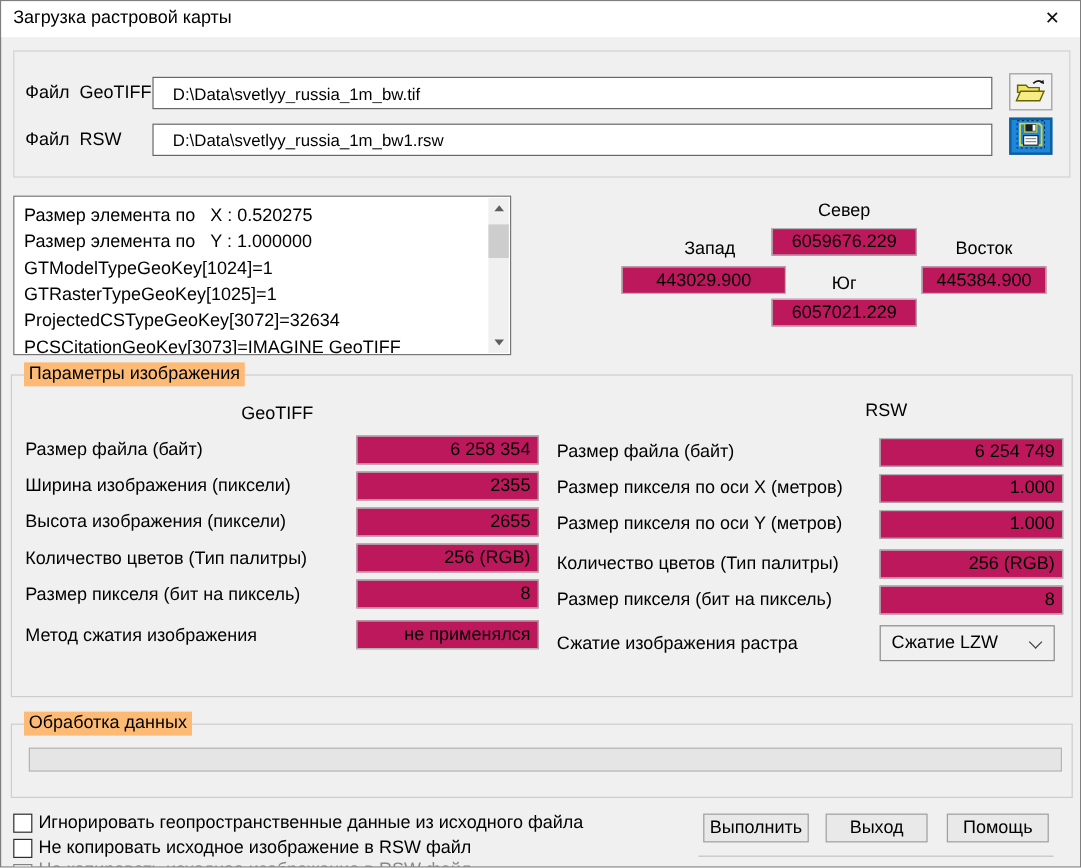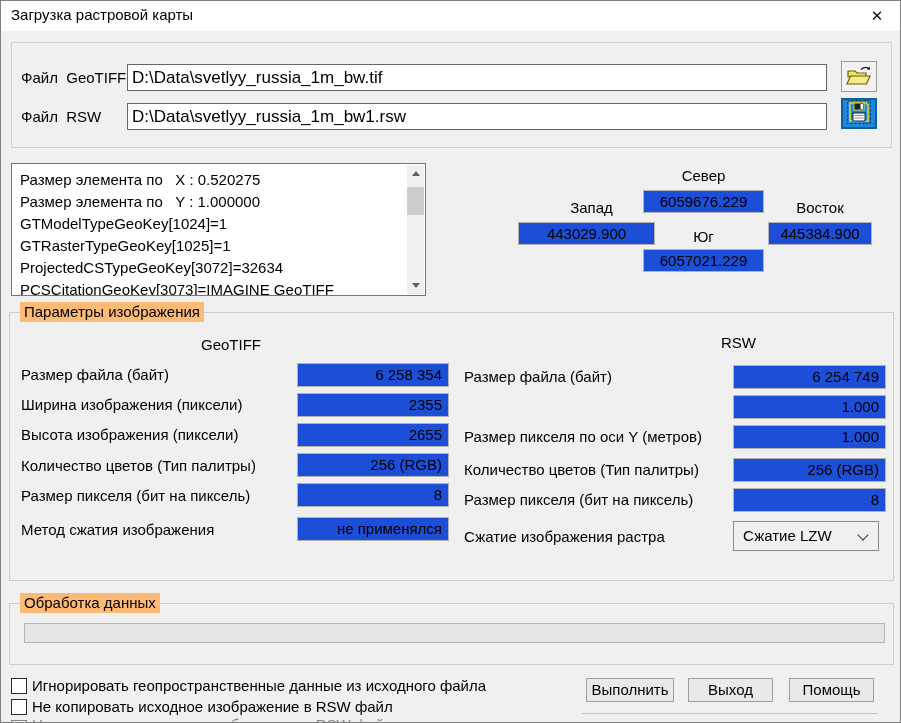--- a/index.html
+++ b/index.html
@@ -11,25 +11,25 @@
   .abs{position:absolute;box-sizing:border-box;}
   .lbl{position:absolute;white-space:pre;line-height:20px;}
   .titlebar{position:absolute;top:0;left:0;right:0;height:30px;background:#ffffff;}
   .title{position:absolute;left:10px;top:5px;font-size:15px;}
   .closebtn{position:absolute;right:0;top:0;width:46px;height:29px;text-align:center;
     line-height:29px;font-size:15px;color:#111;cursor:default;}
   .frame{position:absolute;border:1px solid #d2d2d2;box-sizing:border-box;}
   .grp{position:absolute;border:1px solid #cdcdcd;box-sizing:border-box;}
   .legend{position:absolute;top:-11px;left:10px;background:#fdba74;padding:0 4px;line-height:20px;white-space:pre;}
   .txt{position:absolute;border:1px solid #666;background:#fff;box-sizing:border-box;
-    font-family:"Liberation Sans",sans-serif;font-size:17px;padding:0 4px;outline:none;}
+    font-family:"Liberation Sans",sans-serif;font-size:14px;padding:0 16px;outline:none;}
   .iconbtn{position:absolute;width:36px;height:31px;background:#f2f2f2;border:1px solid #9a9a9a;
     box-sizing:border-box;display:flex;align-items:center;justify-content:center;padding:0;}
   .iconbtn.focus{background:#1e87dc;border:2px solid #0f5f9e;}
-  .ro{position:absolute;background:#1d4ed8;border:1px solid #b2b2b2;box-sizing:border-box;
+  .ro{position:absolute;background:#be185d;border:1px solid #b2b2b2;box-sizing:border-box;
     text-align:right;padding:0 6px;line-height:21px;overflow:hidden;}
   .ro.center{text-align:center;}
   .meta{position:absolute;left:10px;top:162px;width:415px;height:133px;background:#fff;
     border:1px solid #767676;box-sizing:border-box;overflow:hidden;}
   .meta-line{white-space:pre;line-height:22px;padding-left:8px;}
   .sbar{position:absolute;top:1px;right:1px;bottom:1px;width:17px;background:#f0f0f0;}
   .sarrow{position:absolute;left:0;width:17px;height:17px;display:flex;align-items:center;justify-content:center;}
   .tri-up{width:0;height:0;border-left:4px solid transparent;border-right:4px solid transparent;border-bottom:5px solid #5e5e5e;}
   .tri-dn{width:0;height:0;border-left:4px solid transparent;border-right:4px solid transparent;border-top:5px solid #5e5e5e;}
   .sthumb{position:absolute;left:0;top:22px;width:17px;height:28px;background:#cdcdcd;}
@@ -127,20 +127,21 @@
   <div class="ro" style="left:296px;top:422px;width:152px;height:24px;line-height:22px;">2655</div>
   <div class="lbl" style="left:20px;top:455px;">Количество цветов (Тип палитры)</div>
   <div class="ro" style="left:296px;top:452px;width:152px;height:24px;line-height:22px;">256 (RGB)</div>
   <div class="lbl" style="left:20px;top:485px;">Размер пикселя (бит на пиксель)</div>
   <div class="ro" style="left:296px;top:482px;width:152px;height:24px;line-height:22px;">8</div>
   <div class="lbl" style="left:20px;top:519px;">Метод сжатия изображения</div>
   <div class="ro" style="left:296px;top:516px;width:152px;height:24px;line-height:22px;">не применялся</div>
 
   <div class="lbl" style="left:463px;top:366px;">Размер файла (байт)</div>
   <div class="ro" style="left:732px;top:364px;width:153px;height:24px;line-height:22px;">6 254 749</div>
+  <div class="lbl" style="left:463px;top:396px;">Размер пикселя по оси X (метров)</div>
   <div class="ro" style="left:732px;top:394px;width:153px;height:24px;line-height:22px;">1.000</div>
   <div class="lbl" style="left:463px;top:426px;">Размер пикселя по оси Y (метров)</div>
   <div class="ro" style="left:732px;top:424px;width:153px;height:24px;line-height:22px;">1.000</div>
   <div class="lbl" style="left:463px;top:459px;">Количество цветов (Тип палитры)</div>
   <div class="ro" style="left:732px;top:457px;width:153px;height:24px;line-height:22px;">256 (RGB)</div>
   <div class="lbl" style="left:463px;top:489px;">Размер пикселя (бит на пиксель)</div>
   <div class="ro" style="left:732px;top:487px;width:153px;height:24px;line-height:22px;">8</div>
 
   <div class="lbl" style="left:463px;top:526px;">Сжатие изображения растра</div>
   <div class="dd" style="left:732px;top:520px;width:146px;height:30px;">

